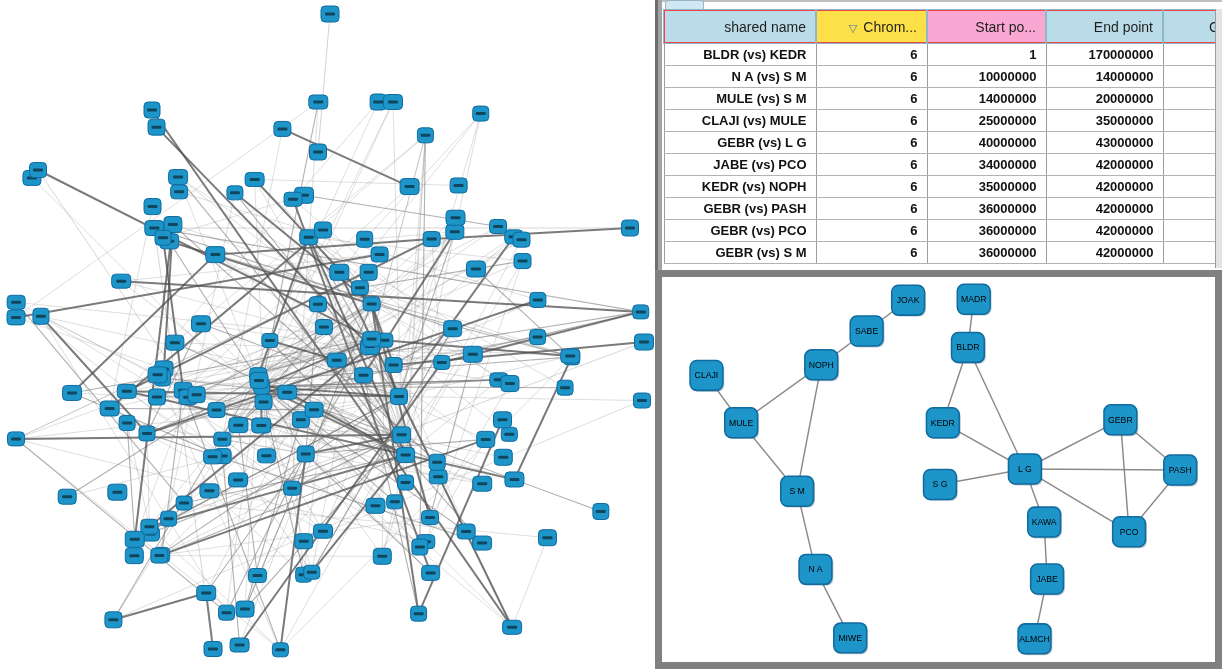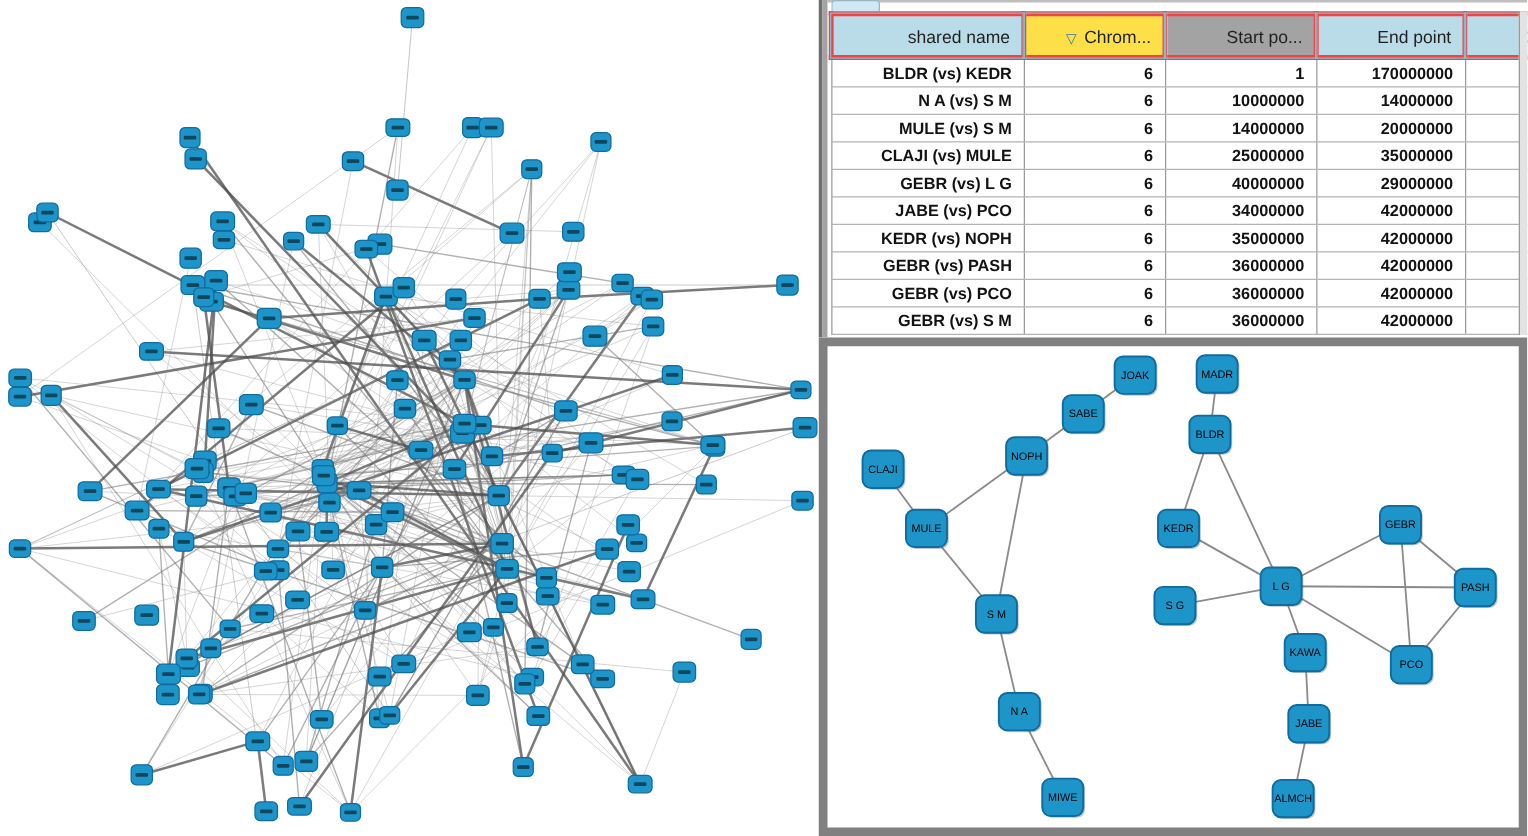--- a/index.html
+++ b/index.html
@@ -14,21 +14,21 @@
   .vstrip1{position:absolute;left:0;top:0;width:3px;height:270px;background:#6e6e6e;}
   .vstrip2{position:absolute;left:3px;top:0;width:4px;height:270px;background:#a3a3a3;}
   #panel-tab{position:absolute;left:10px;top:0;width:37px;height:8px;border:1px solid #9ab4c2;border-bottom:none;border-radius:3px 3px 0 0;}
   #top-strip{position:absolute;left:7px;top:0;width:560px;height:2px;background:#bfbfbf;}
   #edge-table{
     position:absolute;left:8px;top:9px;width:552px;border-collapse:collapse;
     table-layout:fixed;font-size:13px;color:#121212;
   }
   #edge-table th{
     height:31px;font-size:14px;font-weight:400;color:#1f1f1f;
-    text-align:right;padding:0 9px 0 2px;border:4px solid #ef4444;outline:1px solid #8fb6c9;
+    text-align:right;padding:0 9px 0 2px;border:2px solid #ef4444;outline:1px solid #8fb6c9;
     overflow:hidden;white-space:nowrap;
   }
   #edge-table td{
     height:21px;background:#ffffff;border-left:1px solid #9b9b9b;border-right:1px solid #9b9b9b;
     border-top:1px solid #b3b3b3;border-bottom:1px solid #b3b3b3;
     padding:0 9px 0 4px;font-weight:600;overflow:hidden;white-space:nowrap;
   }
   #edge-table td.name{text-align:right;}
   #edge-table td.num{text-align:right;}
   #edge-table{border:1px solid #7c7c7c;}
@@ -994,21 +994,21 @@
   <div id="table-panel">
     <div class="vstrip1"></div>
     <div class="vstrip2"></div>
     <div id="top-strip"></div>
     <div id="panel-tab" style="background: rgb(207, 232, 244);"></div>
     <table id="edge-table">
       <thead>
           <tr id="table-head-row">
             <th style="width: 139px; background: rgb(186, 220, 233);"><span>shared name</span></th>
             <th style="width: 98px; background: #fde047;"><span class="funnel" style="color: rgb(53, 119, 181);">▽</span><span>Chrom...</span></th>
-            <th style="width: 106px; background: #a3a3a3;"><span>Start po...</span></th>
+            <th style="width: 106px; background: #f9a8d4;"><span>Start po...</span></th>
             <th style="width: 104px; background: rgb(186, 220, 233); text-align: right;"><span>End point</span></th>
             <th style="width: 103px; background: rgb(186, 220, 233);"><span>Genetic...</span></th>
           </tr>
         </thead>
       <tbody id="table-body">
           <tr>
             <td class="name">BLDR (vs) KEDR</td>
             <td class="num">6</td>
             <td class="num">1</td>
             <td class="num">170000000</td>
@@ -1032,21 +1032,21 @@
             <td class="name">CLAJI (vs) MULE</td>
             <td class="num">6</td>
             <td class="num">25000000</td>
             <td class="num">35000000</td>
             <td class="num">5.9</td>
           </tr>
           <tr>
             <td class="name">GEBR (vs) L G</td>
             <td class="num">6</td>
             <td class="num">40000000</td>
-            <td class="num">29000000</td>
+            <td class="num">43000000</td>
             <td class="num">16.9</td>
           </tr>
           <tr>
             <td class="name">JABE (vs) PCO</td>
             <td class="num">6</td>
             <td class="num">34000000</td>
             <td class="num">42000000</td>
             <td class="num">11.4</td>
           </tr>
           <tr>

